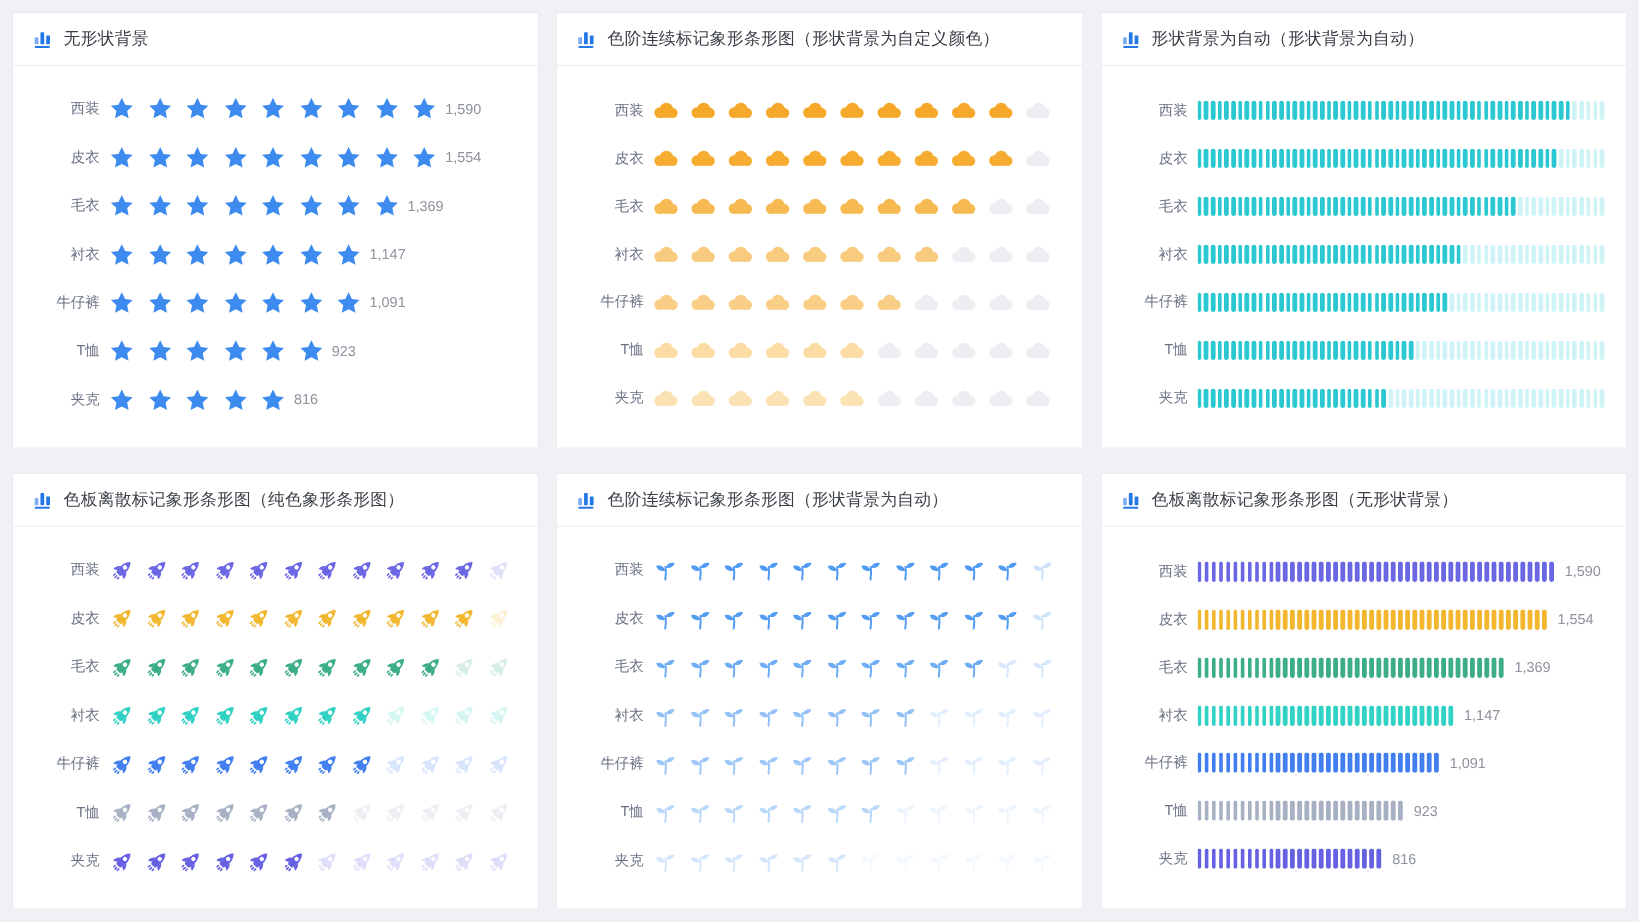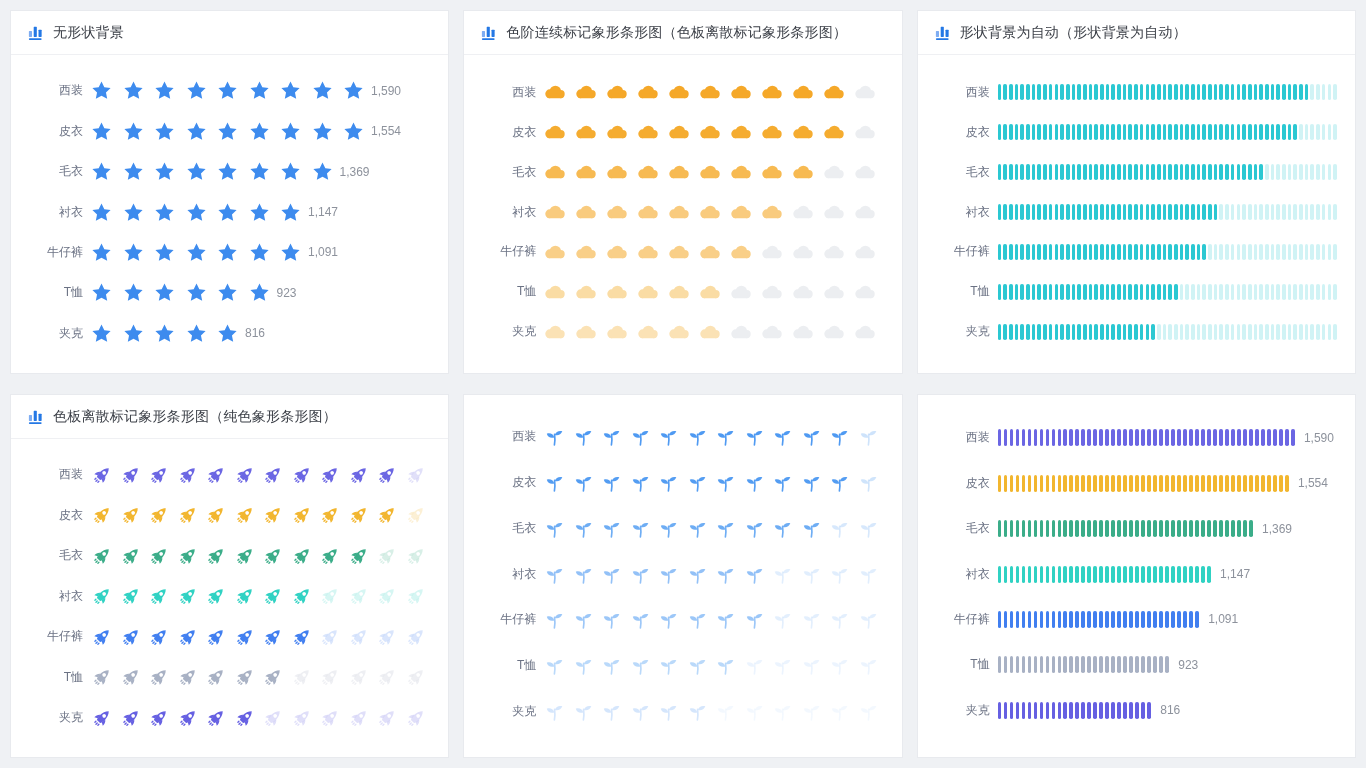--- a/index.html
+++ b/index.html
@@ -375,21 +375,21 @@
     <section class="card p1">
       <div class="card-head">
         <span class="icon">
           <svg width="17" height="17" viewBox="0 0 18 18">
             <rect x="2" y="7.5" width="3.3" height="6.2" rx="0.6" fill="#7FADF2"></rect>
             <rect x="7.1" y="3" width="3.3" height="10.7" rx="0.6" fill="#2478E5"></rect>
             <rect x="12.2" y="6" width="3.3" height="7.7" rx="0.6" fill="#2478E5"></rect>
             <rect x="2" y="15.1" width="13.5" height="1.8" rx="0.9" fill="#2478E5"></rect>
           </svg>
         </span>
-        <span class="card-title">色阶连续标记象形条形图（色板离散标记象形条形图）</span>
+        <span class="card-title">色阶连续标记象形条形图（形状背景为自定义颜色）</span>
       </div>
       <div class="card-body">
         <div class="row">
           <span class="cat">西装</span>
           <span class="icons">
             <span class="icon">
               <svg width="22" height="14" viewBox="0 0 24 15">
                 <g fill="#F5A829">
                   <circle cx="6.2" cy="9.4" r="4.8"></circle>
                   <circle cx="12.4" cy="6.8" r="6.2"></circle>
@@ -2798,20 +2798,31 @@
                   <rect x="11.4" y="18.8" width="1.5" height="3.4" rx="0.75"></rect>
                   <rect x="13.7" y="18.5" width="1.5" height="3" rx="0.75"></rect>
                 </g>
               </svg>
             </span>
           </span>
         </div>
       </div>
     </section>
     <section class="card p4">
+      <div class="card-head">
+        <span class="icon">
+          <svg width="17" height="17" viewBox="0 0 18 18">
+            <rect x="2" y="7.5" width="3.3" height="6.2" rx="0.6" fill="#7FADF2"></rect>
+            <rect x="7.1" y="3" width="3.3" height="10.7" rx="0.6" fill="#2478E5"></rect>
+            <rect x="12.2" y="6" width="3.3" height="7.7" rx="0.6" fill="#2478E5"></rect>
+            <rect x="2" y="15.1" width="13.5" height="1.8" rx="0.9" fill="#2478E5"></rect>
+          </svg>
+        </span>
+        <span class="card-title">色阶连续标记象形条形图（形状背景为自动）</span>
+      </div>
       <div class="card-body">
         <div class="row">
           <span class="cat">西装</span>
           <span class="icons">
             <span class="icon">
               <svg width="21" height="21" viewBox="0 0 24 24">
                 <path fill="#4F9AF2" d="M11.7 13 C7.9 14.4 4.2 12.7 3.2 8.8 C6.9 7.5 10.7 9.2 11.7 13 Z"></path>
                 <path fill="#4F9AF2" d="M12.3 10.2 C15.7 11.3 19.4 10.1 20.9 6.1 C17.2 5 13.5 6.7 12.3 10.2 Z"></path>
                 <path fill="none" stroke="#4F9AF2" stroke-width="1.9" stroke-linecap="round" d="M11.9 21.6 C12.6 17.2 12.6 13.2 12.1 9.6"></path>
               </svg>
@@ -3425,20 +3436,31 @@
                 <path fill="rgba(213,230,252,0.28)" d="M11.7 13 C7.9 14.4 4.2 12.7 3.2 8.8 C6.9 7.5 10.7 9.2 11.7 13 Z"></path>
                 <path fill="rgba(213,230,252,0.28)" d="M12.3 10.2 C15.7 11.3 19.4 10.1 20.9 6.1 C17.2 5 13.5 6.7 12.3 10.2 Z"></path>
                 <path fill="none" stroke="rgba(213,230,252,0.28)" stroke-width="1.9" stroke-linecap="round" d="M11.9 21.6 C12.6 17.2 12.6 13.2 12.1 9.6"></path>
               </svg>
             </span>
           </span>
         </div>
       </div>
     </section>
     <section class="card p5">
+      <div class="card-head">
+        <span class="icon">
+          <svg width="17" height="17" viewBox="0 0 18 18">
+            <rect x="2" y="7.5" width="3.3" height="6.2" rx="0.6" fill="#7FADF2"></rect>
+            <rect x="7.1" y="3" width="3.3" height="10.7" rx="0.6" fill="#2478E5"></rect>
+            <rect x="12.2" y="6" width="3.3" height="7.7" rx="0.6" fill="#2478E5"></rect>
+            <rect x="2" y="15.1" width="13.5" height="1.8" rx="0.9" fill="#2478E5"></rect>
+          </svg>
+        </span>
+        <span class="card-title">色板离散标记象形条形图（无形状背景）</span>
+      </div>
       <div class="card-body">
         <div class="row">
           <span class="cat">西装</span>
           <span class="icons">
             <span class="dash" style="background: rgb(107, 102, 227);"></span>
             <span class="dash" style="background: rgb(107, 102, 227);"></span>
             <span class="dash" style="background: rgb(107, 102, 227);"></span>
             <span class="dash" style="background: rgb(107, 102, 227);"></span>
             <span class="dash" style="background: rgb(107, 102, 227);"></span>
             <span class="dash" style="background: rgb(107, 102, 227);"></span>

